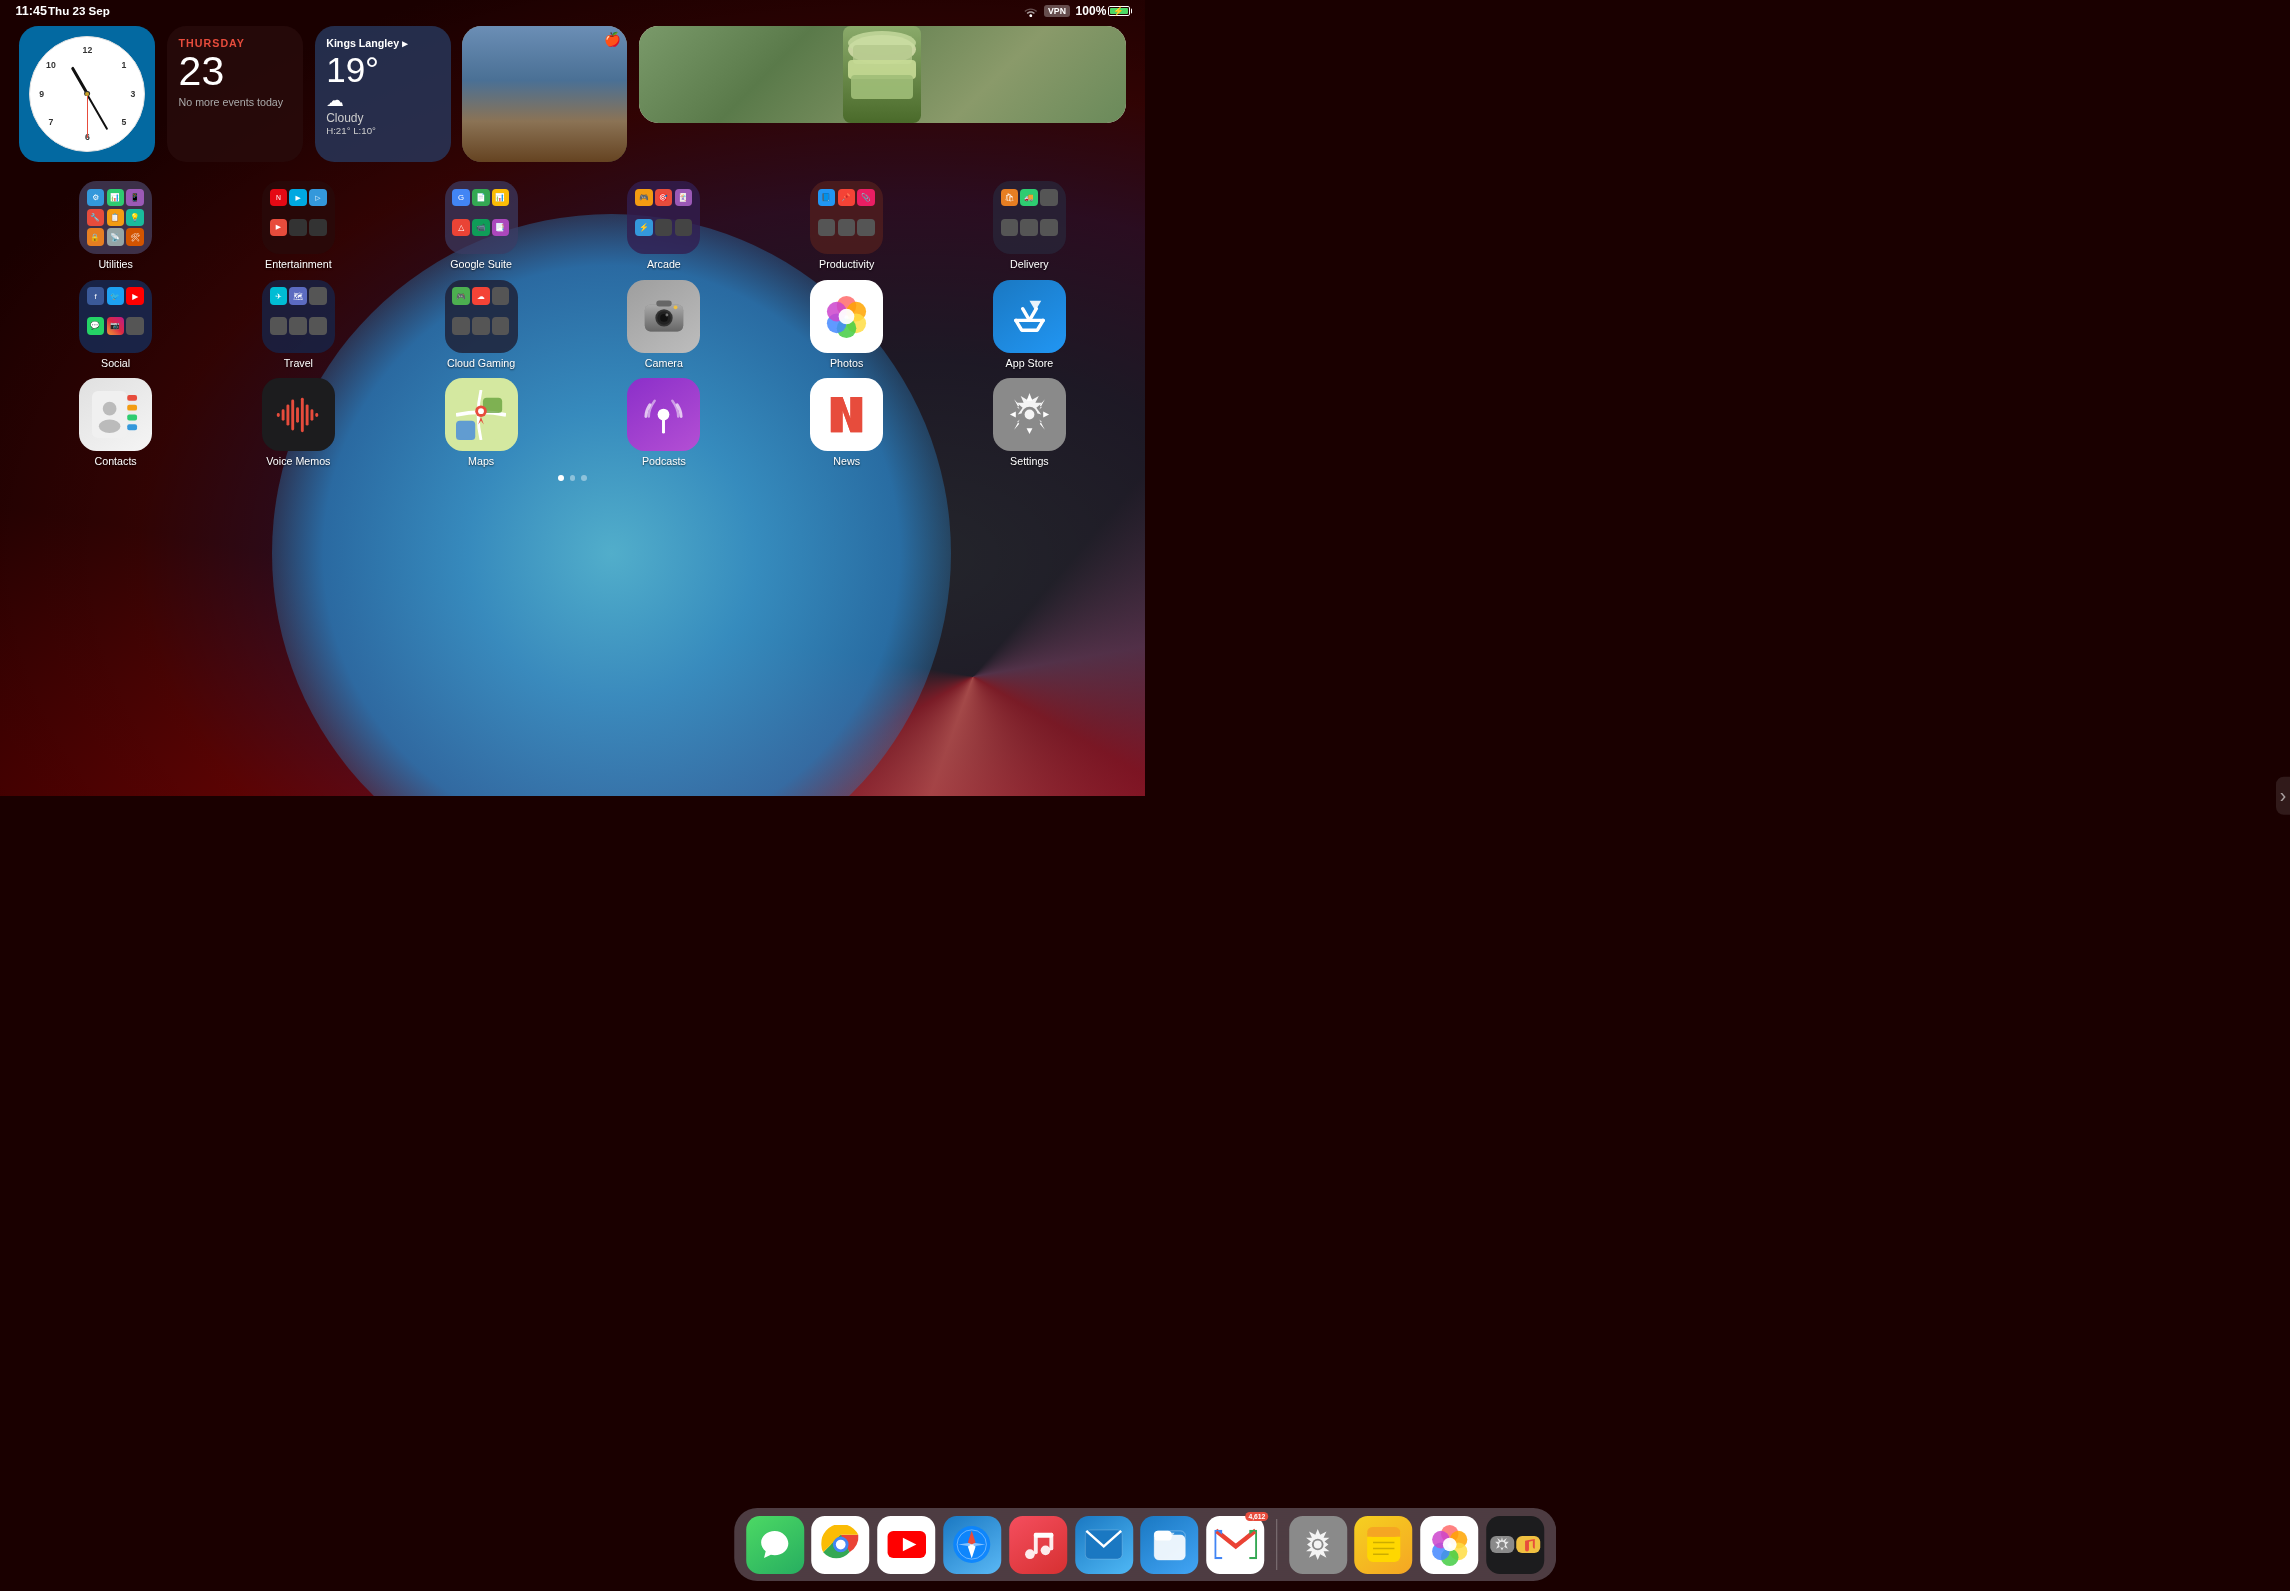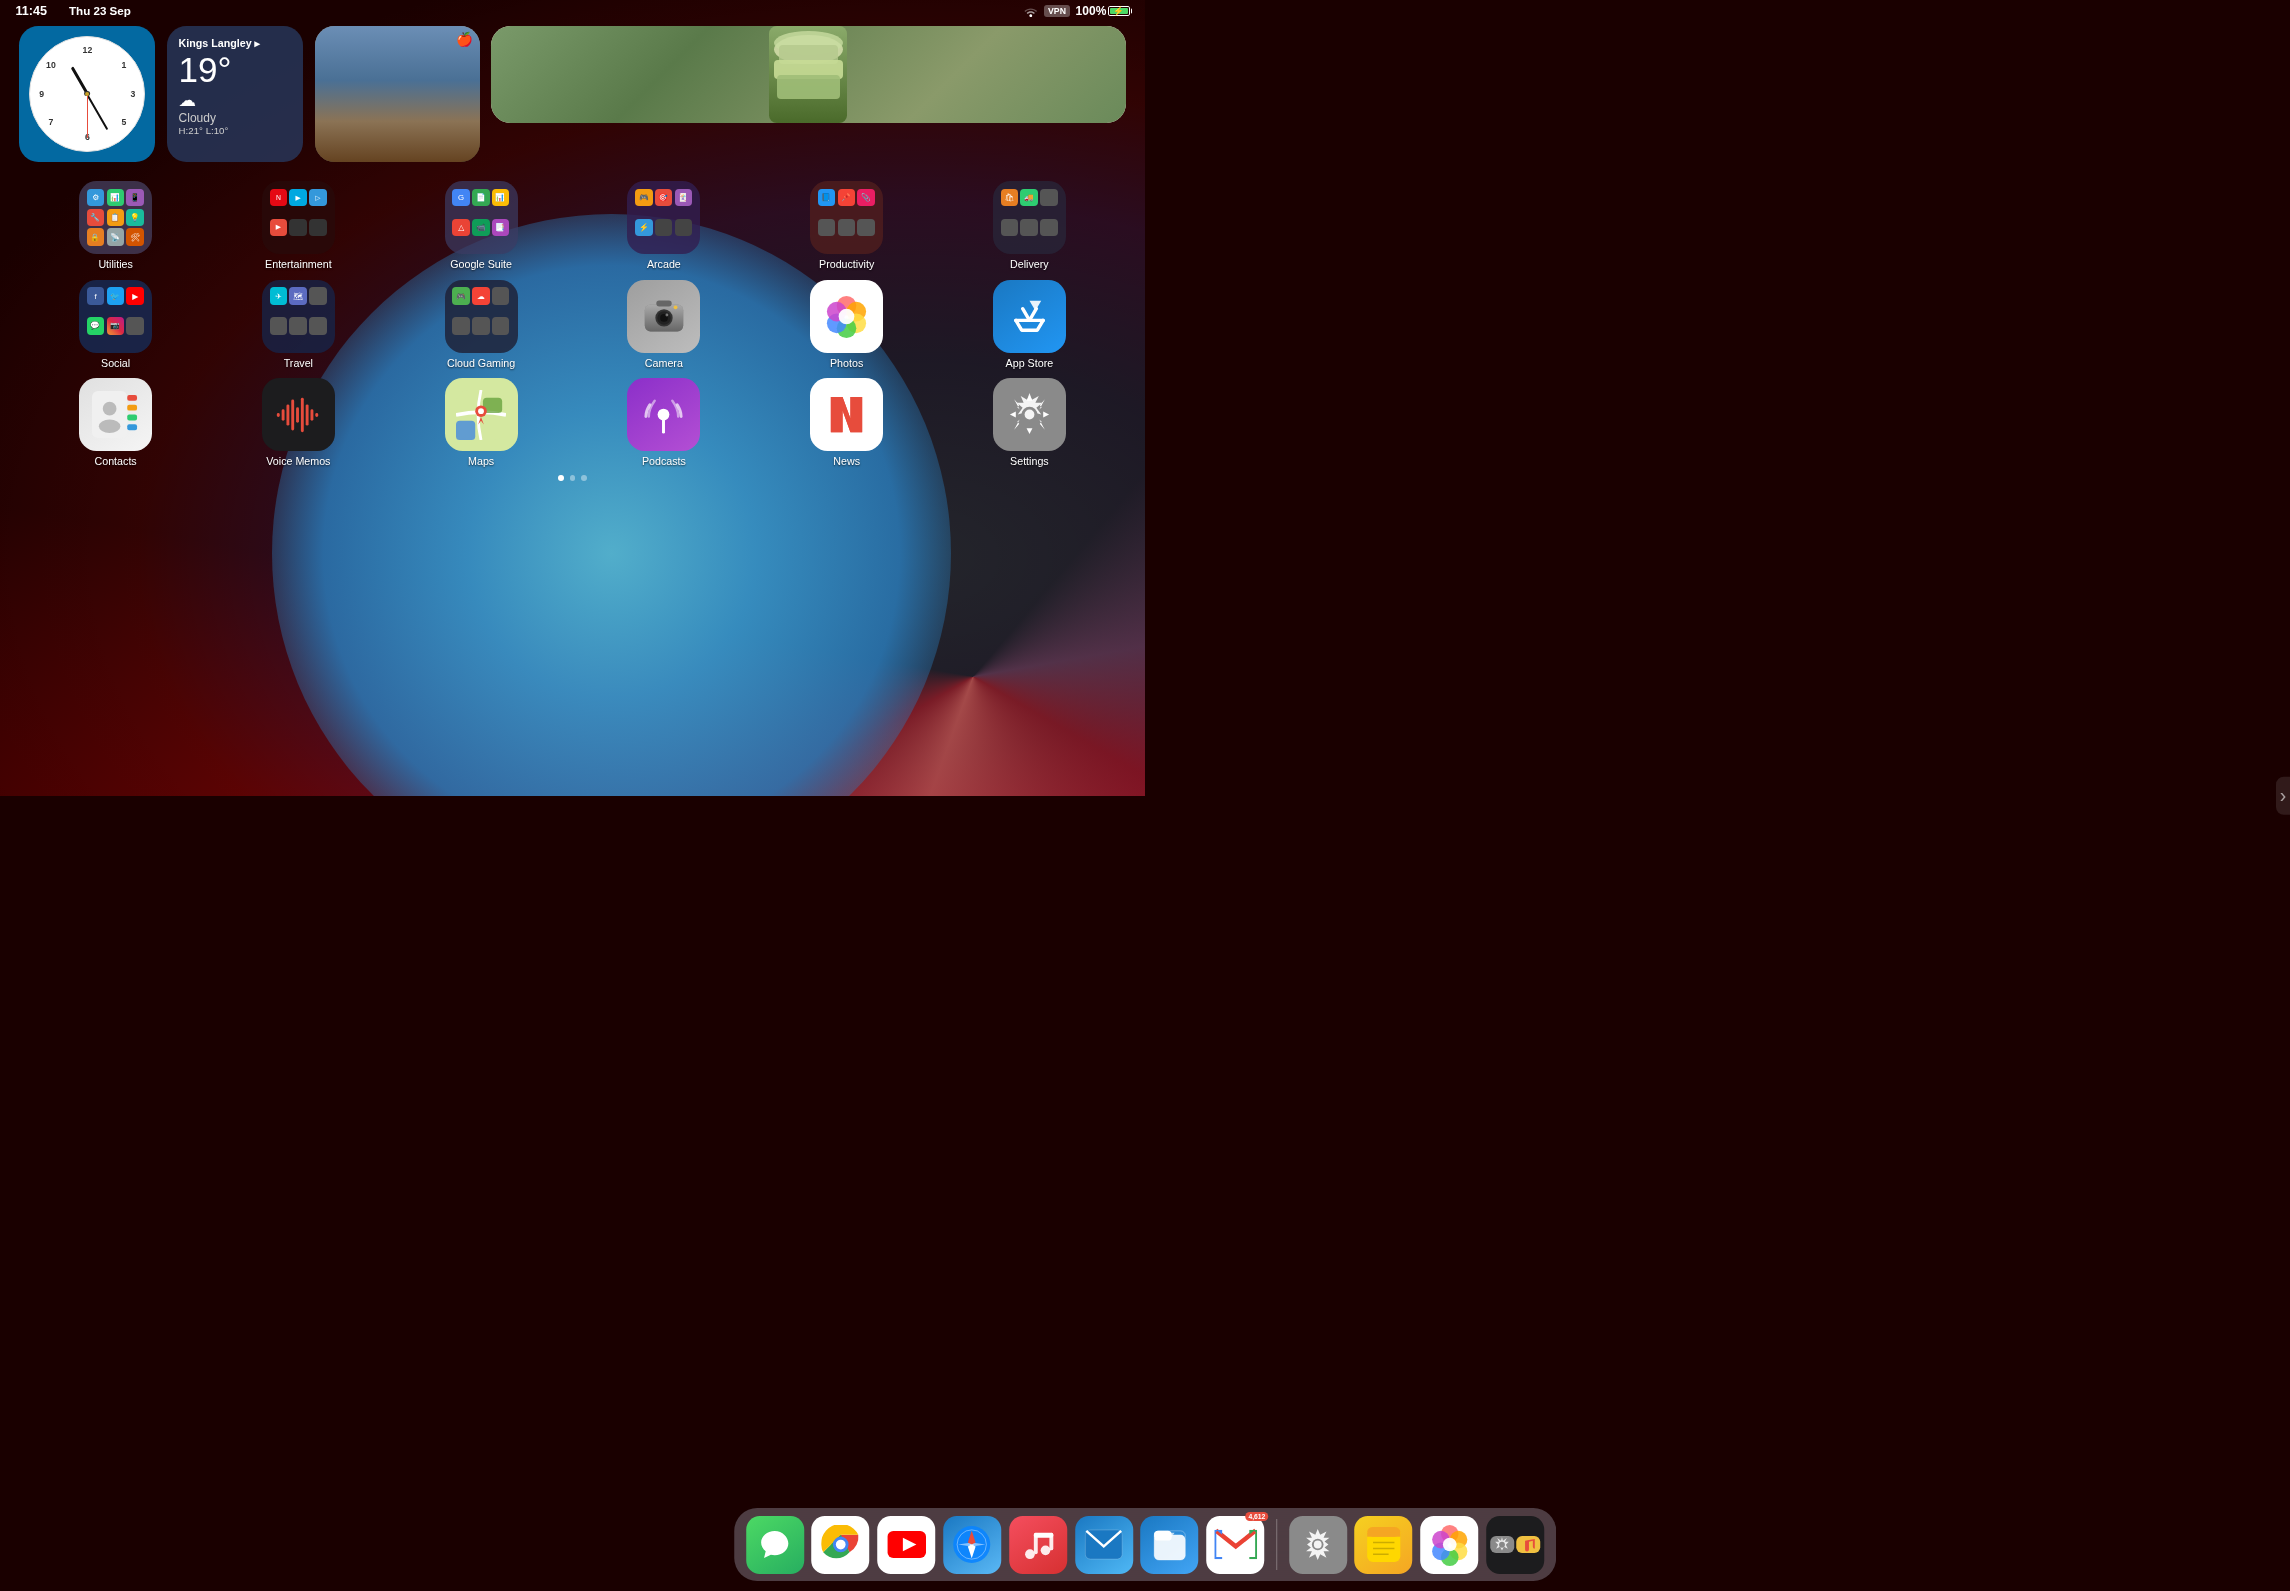--- a/index.html
+++ b/index.html
@@ -43,21 +43,21 @@
       position: relative;
       z-index: 10;
       display: flex;
       justify-content: space-between;
       align-items: center;
       padding: 3.9px 15.5px;
       color: white;
       font-size: 11.6px;
       font-weight: 600;
     }
-    .status-left { display: flex; gap: 22px; align-items: center; }
+    .status-left { display: flex; gap: 1px; align-items: center; }
     .status-right { display: flex; gap: 5.8px; align-items: center; }
     .status-time { font-size: 12.6px; font-weight: 700; }
     .status-date { font-size: 11.6px; }
     .battery-container { display: flex; align-items: center; gap: 1.9px; }
     .battery-icon {
       width: 21.3px; height: 10.7px; border: 1.5px solid white; border-radius: 1.9px; position: relative; display: inline-block;
     }
     .battery-icon::after { content: ''; position: absolute; right: -3.9px; top: 50%; transform: translateY(-50%); width: 1.9px; height: 4.9px; background: white; border-radius: 0 1px 1px 0; }
     .battery-fill { position: absolute; left: 1px; top: 1px; bottom: 1px; right: 1px; background: #4cd964; border-radius: 1px; }
     .bolt { color: #ffcc00; font-size: 8.7px; position: absolute; left: 50%; top: 50%; transform: translate(-50%,-50%); z-index: 1; }
@@ -400,20 +400,27 @@
 
           <div class="hand hour-hand" style="left:50%;transform-origin:bottom center;transform:rotate(-30deg);"></div>
           <div class="hand minute-hand" style="left:50%;transform-origin:bottom center;transform:rotate(150deg);"></div>
           <div class="hand second-hand" style="left:50%;transform-origin:bottom center;transform:rotate(180deg);background:#e74c3c;"></div>
           <div class="center-dot"></div>
           <div class="golden-dot"></div>
         </div>
       </div>
     </div>
 
+    <div class="app-item">
+      <div class="calendar-widget">
+        <div class="cal-day-name">THURSDAY</div>
+        <div class="cal-date">23</div>
+        <div class="cal-events">No more events today</div>
+      </div>
+    </div>
 
     <div class="app-item">
       <div class="weather-widget">
         <div class="weather-location">Kings Langley ▸</div>
         <div class="weather-temp">19°</div>
         <div class="weather-icon-text">☁</div>
         <div class="weather-desc">Cloudy</div>
         <div class="weather-hl">
           <span>H:21°</span>
           <span>L:10°</span>

